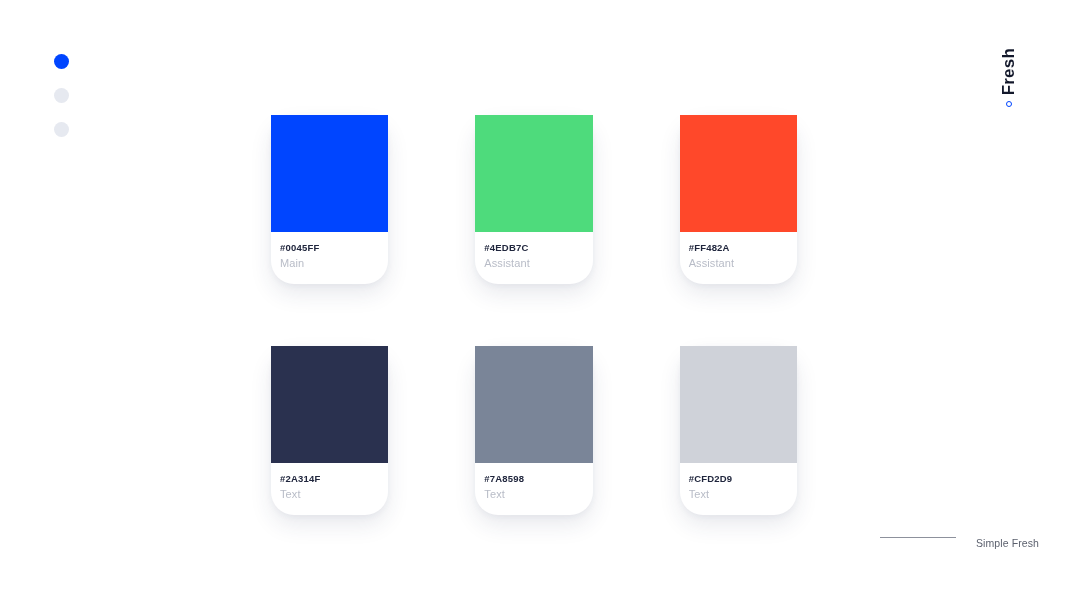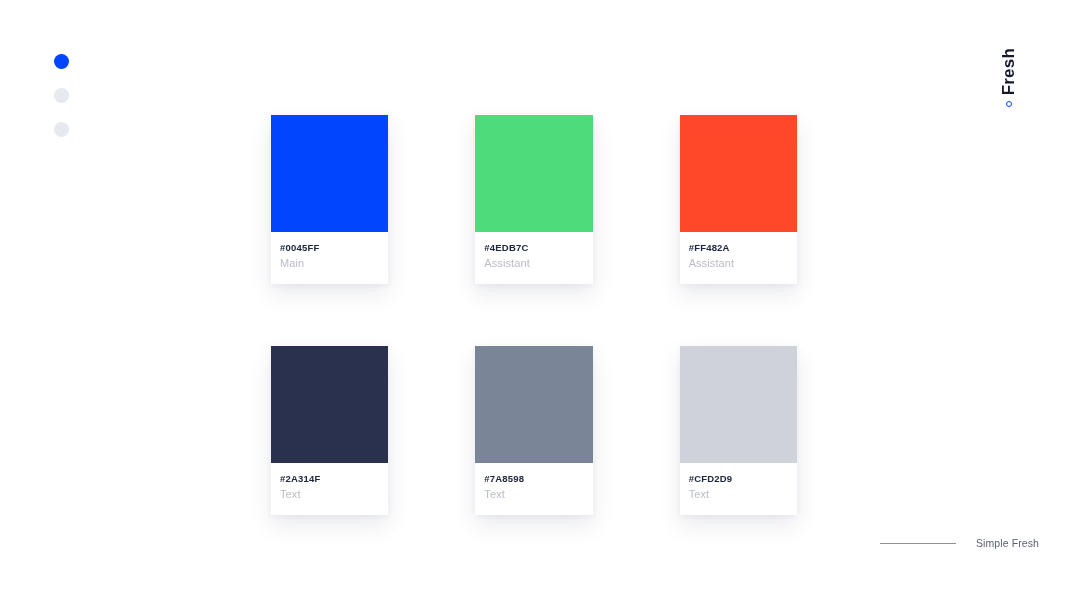--- a/index.html
+++ b/index.html
@@ -96,20 +96,21 @@
     gap: 87px;
     margin-bottom: 62px;
   }
   .row:last-child { margin-bottom: 0; }
 
   .card {
     width: 134px;
     background: #ffffff;
     box-shadow: 0 10px 22px rgba(40, 50, 90, 0.10),
                 0 2px 6px rgba(40, 50, 90, 0.05);
+    border-radius: 23px;
   }
   .card .chip {
     width: 100%;
     height: 117px;
     display: block;
   }
   .card .meta {
     padding: 10px 9px 12px 9px;
   }
   .card .hex {
@@ -127,21 +128,21 @@
     line-height: 1.5;
     margin-top: 1px;
   }
 
   
   .footer {
     position: absolute;
     right: 28px;
     bottom: 51px;
     display: flex;
-    align-items: center;
+    align-items: flex-start;
     gap: 20px;
     z-index: 5;
   }
   .footer .rule {
     width: 76px;
     height: 1px;
     background: #8d919c;
   }
   .footer .caption {
     font-size: 10.5px;

